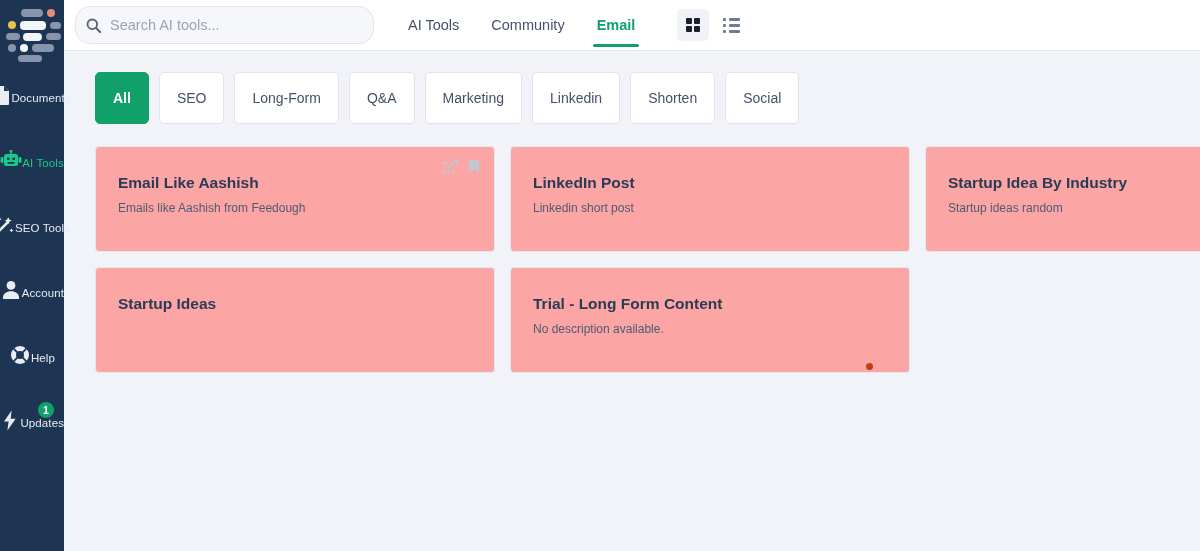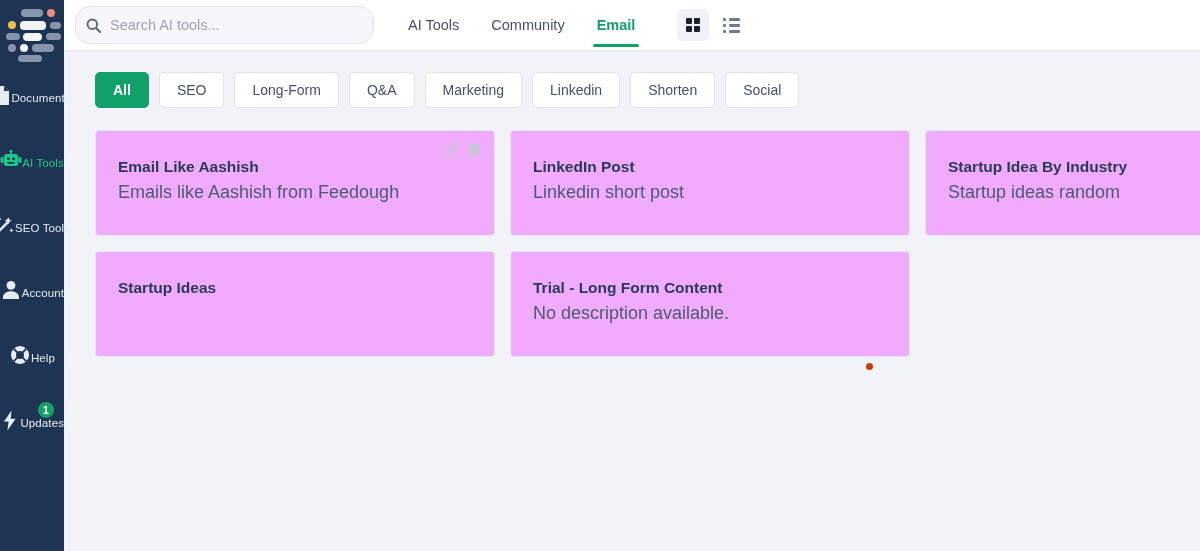--- a/index.html
+++ b/index.html
@@ -198,21 +198,21 @@
     padding: 21px 0 0 31px;
     overflow: hidden;
   }
 
   .filters {
     display: flex;
     gap: 10px;
     margin-bottom: 22px;
   }
   .filter-pill {
-    height: 36px;
+    height: 52px;
     padding: 0 17px;
     border-radius: 5px;
     background: #ffffff;
     border: 1px solid #e1e4ec;
     color: #45506a;
     font-size: 14px;
     display: flex;
     align-items: center;
     cursor: pointer;
     font-family: "Liberation Sans", sans-serif;
@@ -226,37 +226,37 @@
   }
 
   .card-grid {
     display: grid;
     grid-template-columns: 400px 400px 400px;
     gap: 15px 15px;
     align-content: start;
   }
 
   .tool-card {
-    background: #f0abfc;
+    background: #fca5a5;
     border: 1px solid #e4e7ee;
     border-radius: 4px;
     height: 106px;
     padding: 26px 22px 0 22px;
     position: relative;
     cursor: pointer;
   }
   .card-title {
     font-size: 15.5px;
     font-weight: bold;
     color: #2b3a55;
     line-height: 20px;
     margin-bottom: 6px;
   }
   .card-desc {
-    font-size: 18px;
+    font-size: 12px;
     color: #4e5a72;
     line-height: 19px;
   }
 
   .card-actions {
     position: absolute;
     top: 12px;
     right: 14px;
     display: flex;
     gap: 10px;

